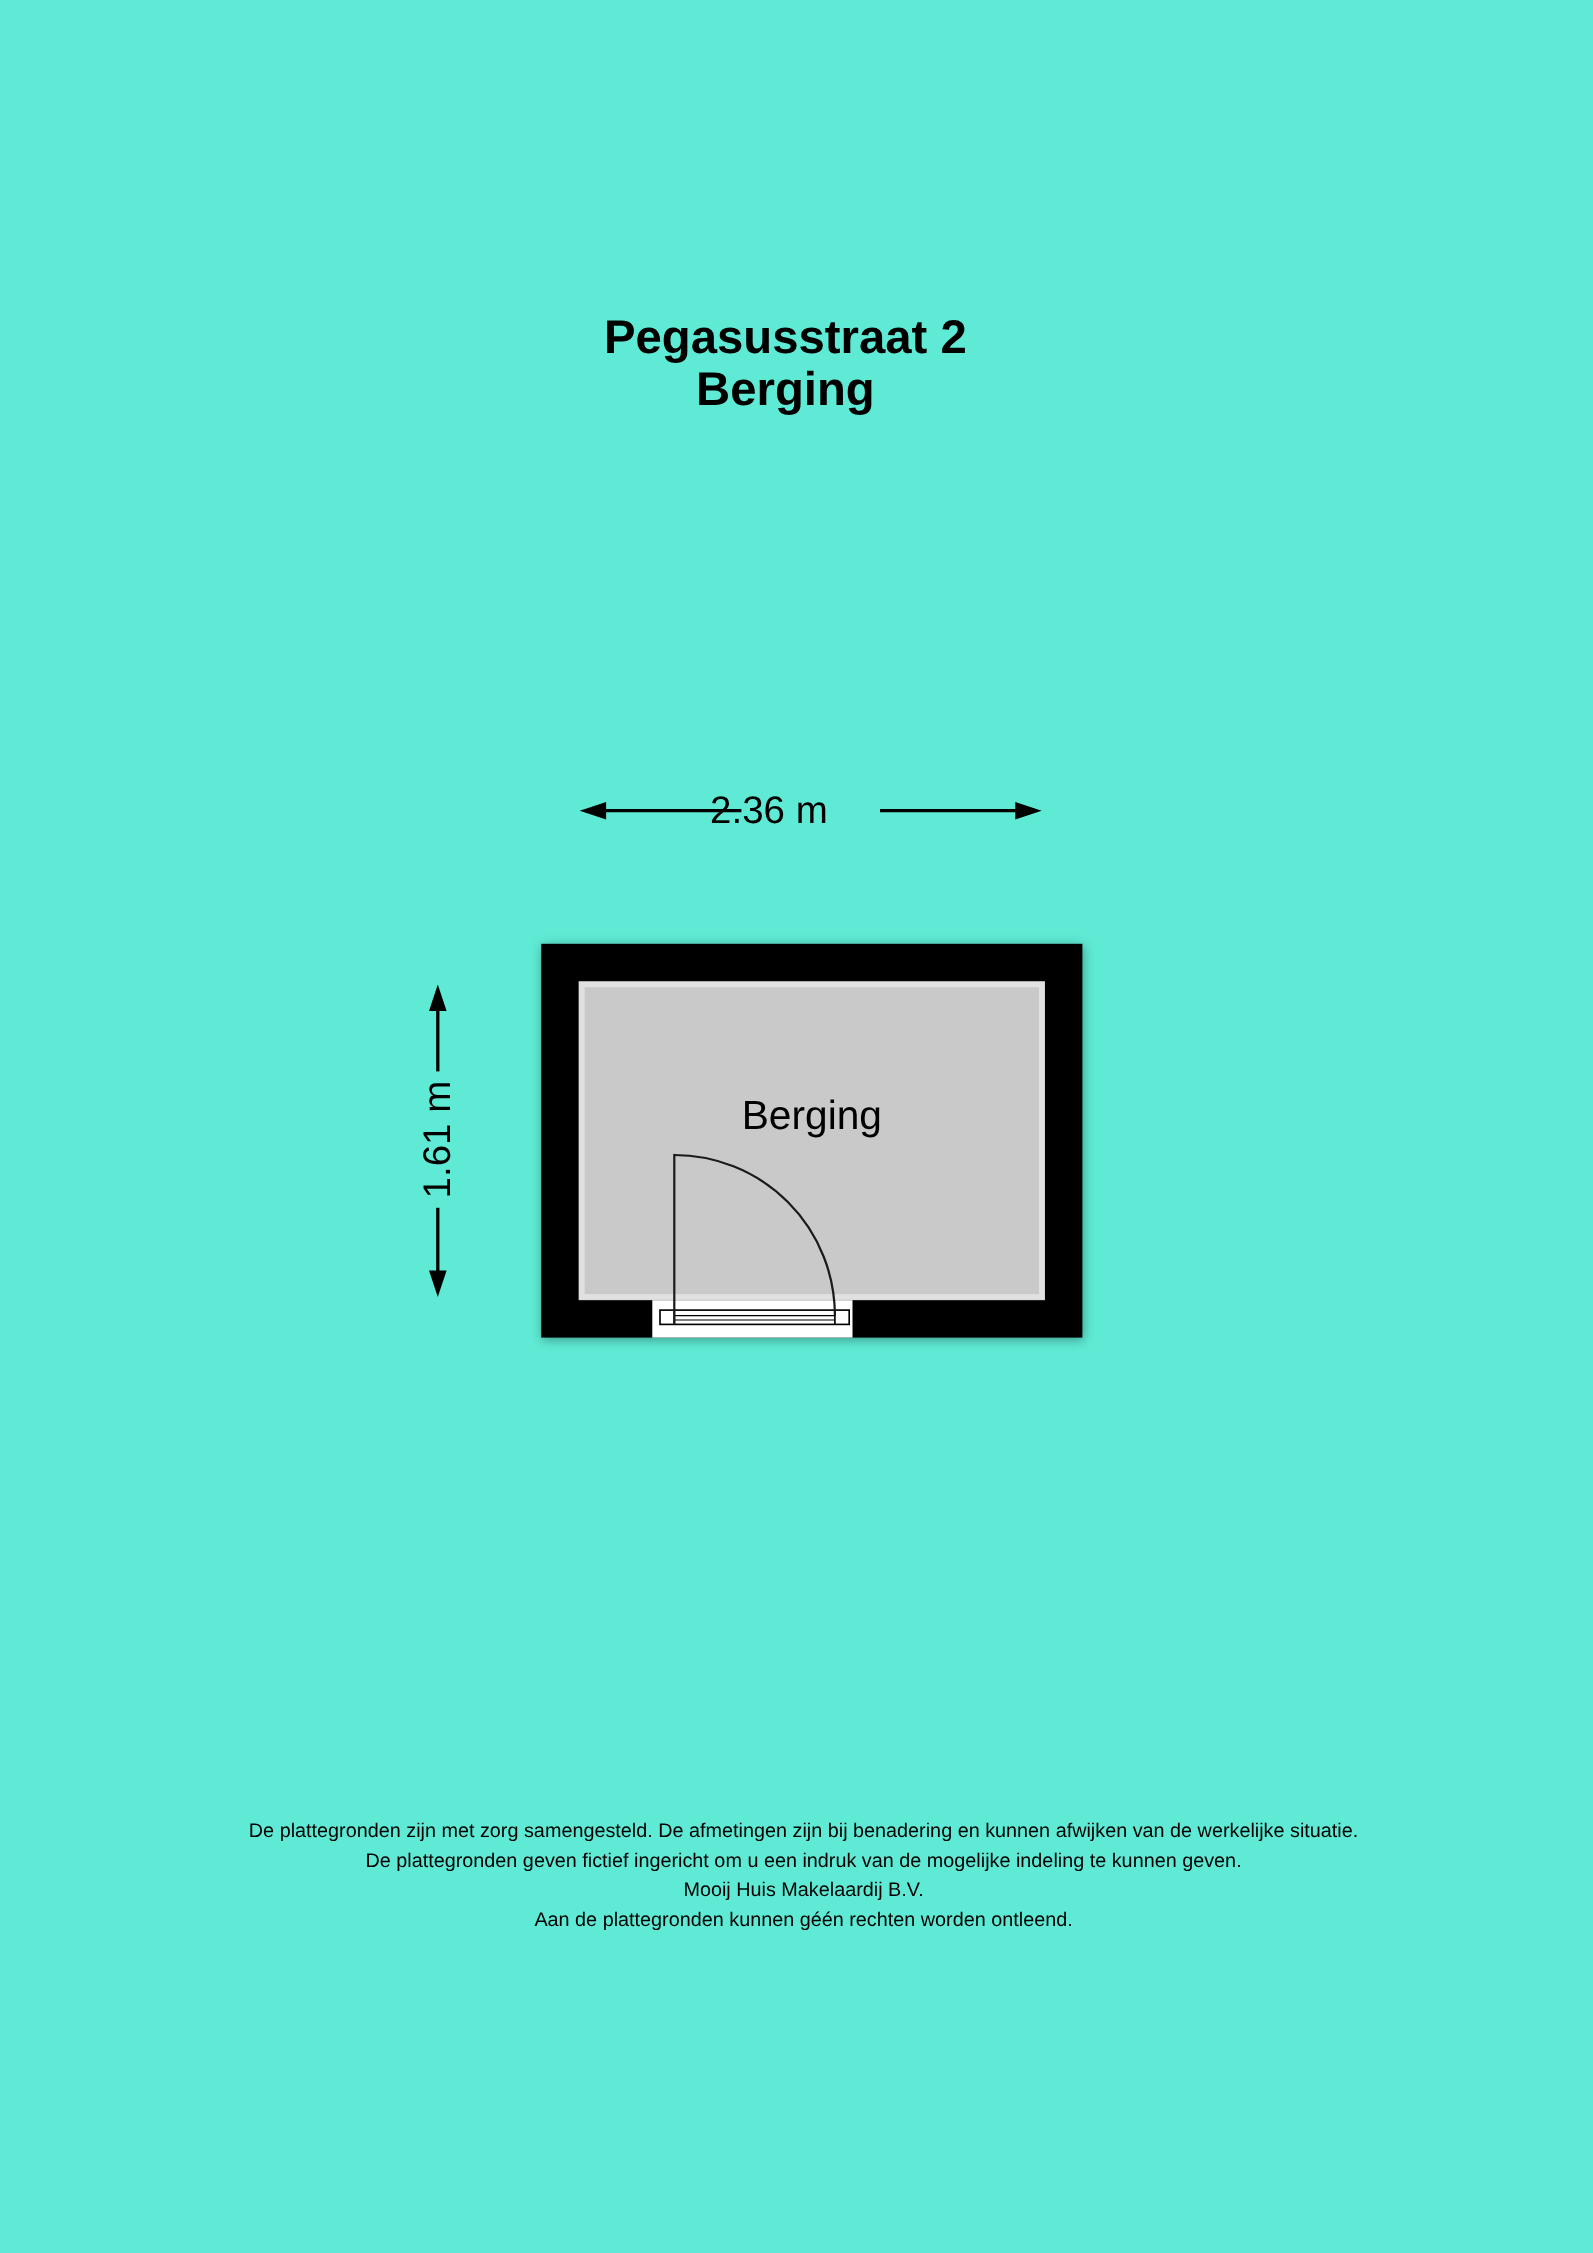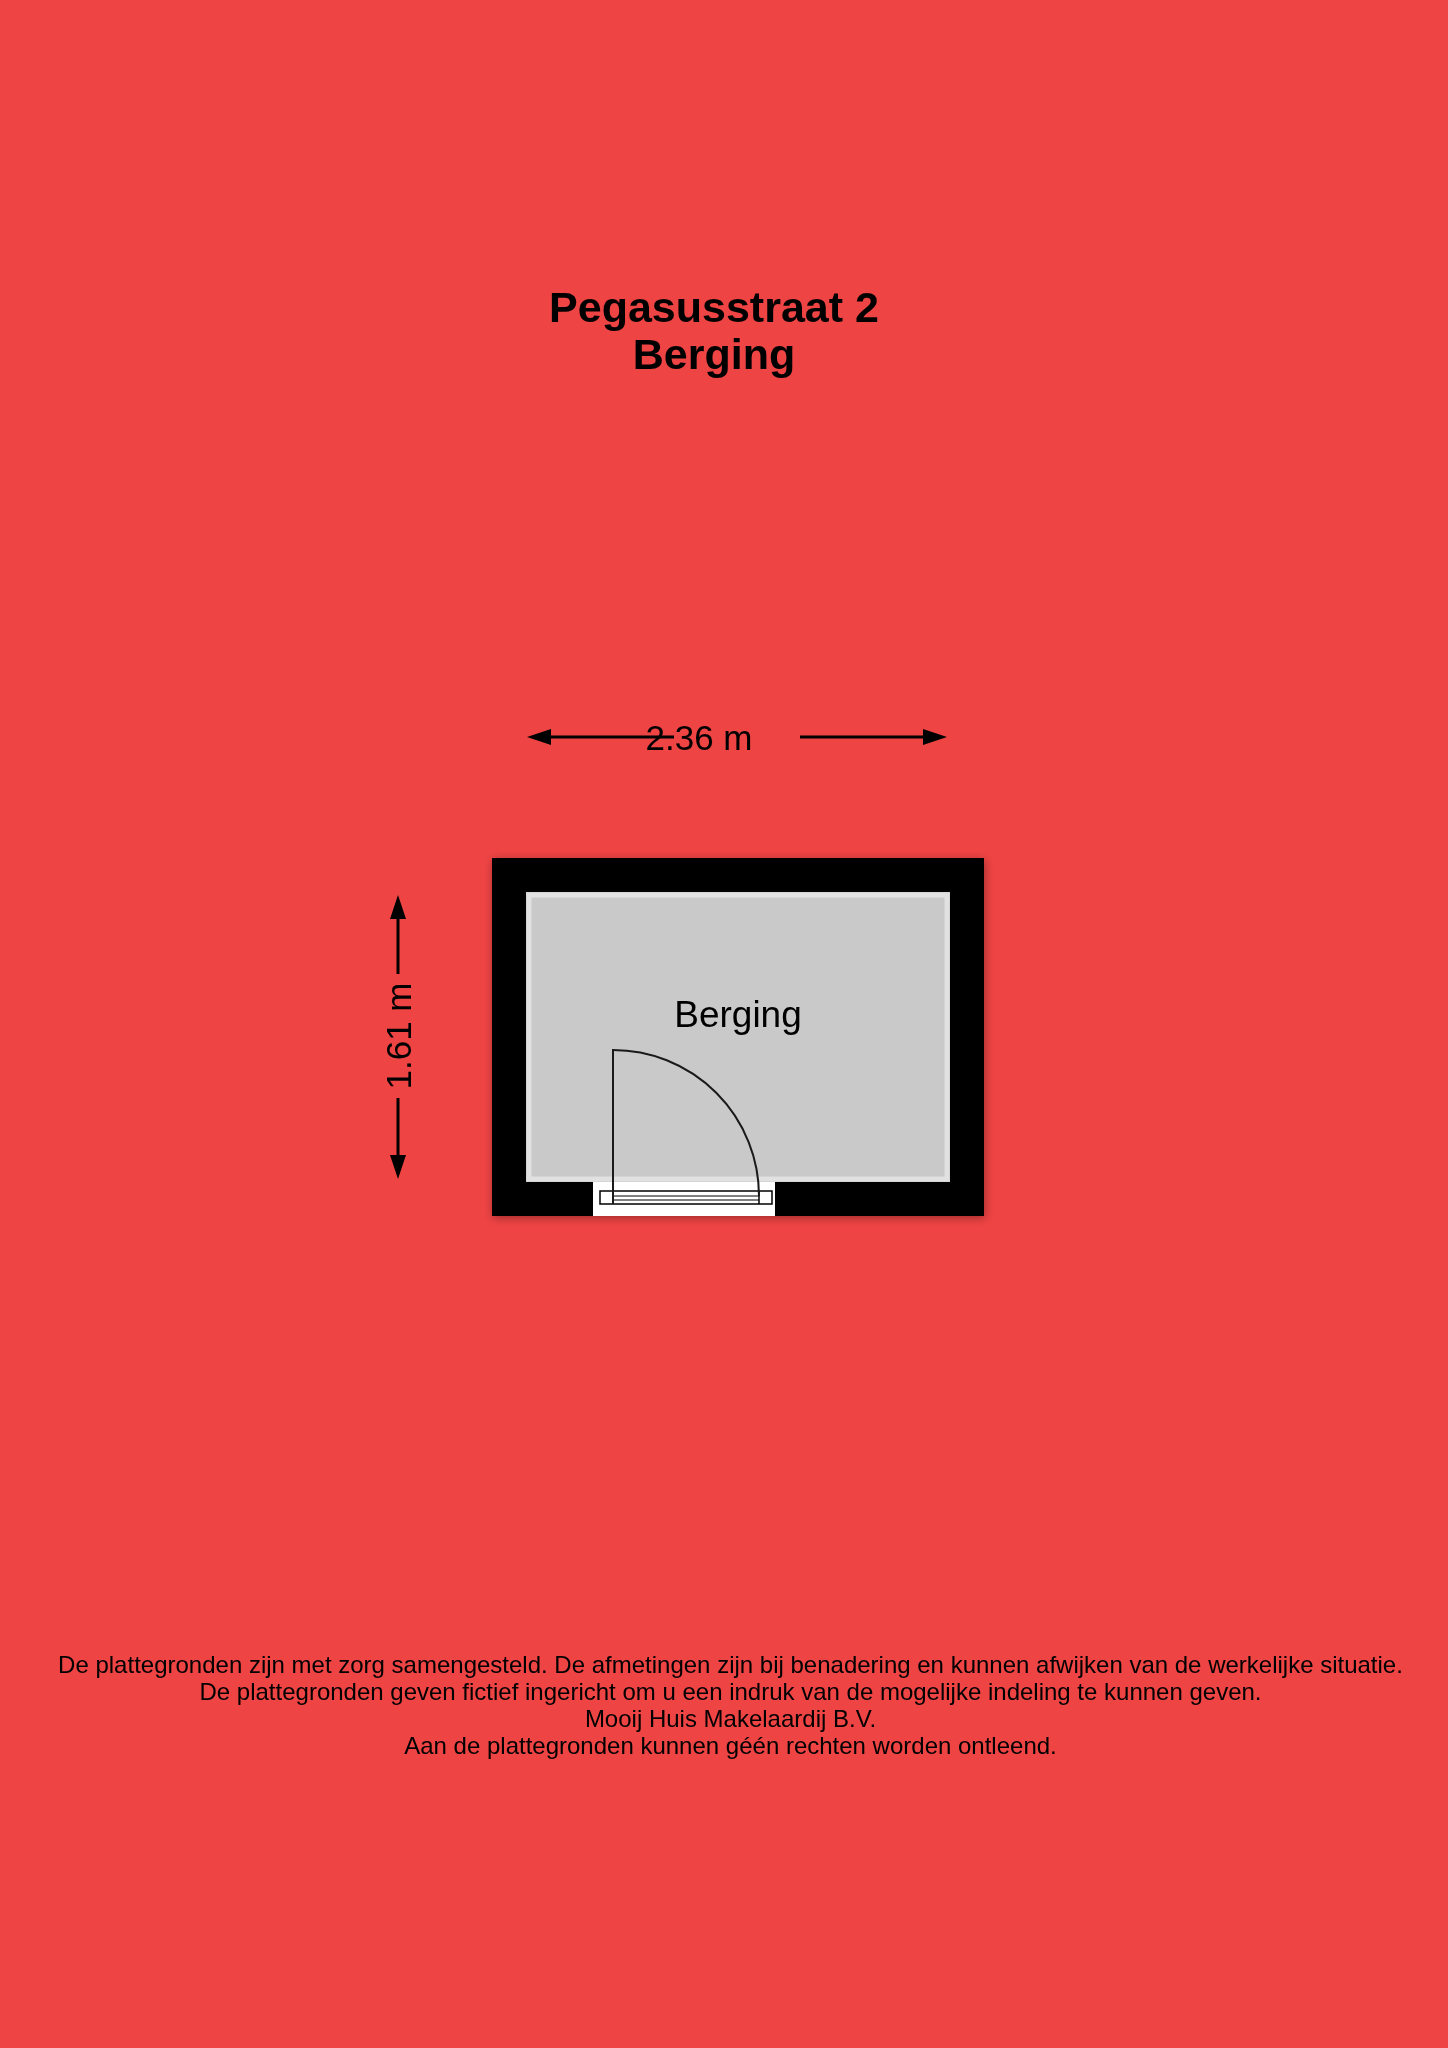--- a/index.html
+++ b/index.html
@@ -4,21 +4,21 @@
 <style>
   html, body {
     margin: 0;
     padding: 0;
     background: #ffffff;
   }
   .page {
     position: relative;
     width: 1448px;
     height: 2048px;
-    background: #ef4444;
+    background: #5eead4;
     overflow: hidden;
     font-family: "Liberation Sans", "DejaVu Sans", sans-serif;
     color: #000000;
   }
   .title {
     position: absolute;
     left: 0;
     right: 20px;
     top: 284px;
     text-align: center;
@@ -61,21 +61,21 @@
     line-height: 37px;
     white-space: nowrap;
     color: #000000;
   }
   .disclaimer {
     position: absolute;
     left: 0;
     right: 0;
     top: 1651px;
     text-align: center;
-    font-size: 24px;
+    font-size: 18px;
     line-height: 27px;
     color: #000000;
     padding-left: 13px;
   }
 </style>
 </head>
 <body>
 
 <div class="page">
 

